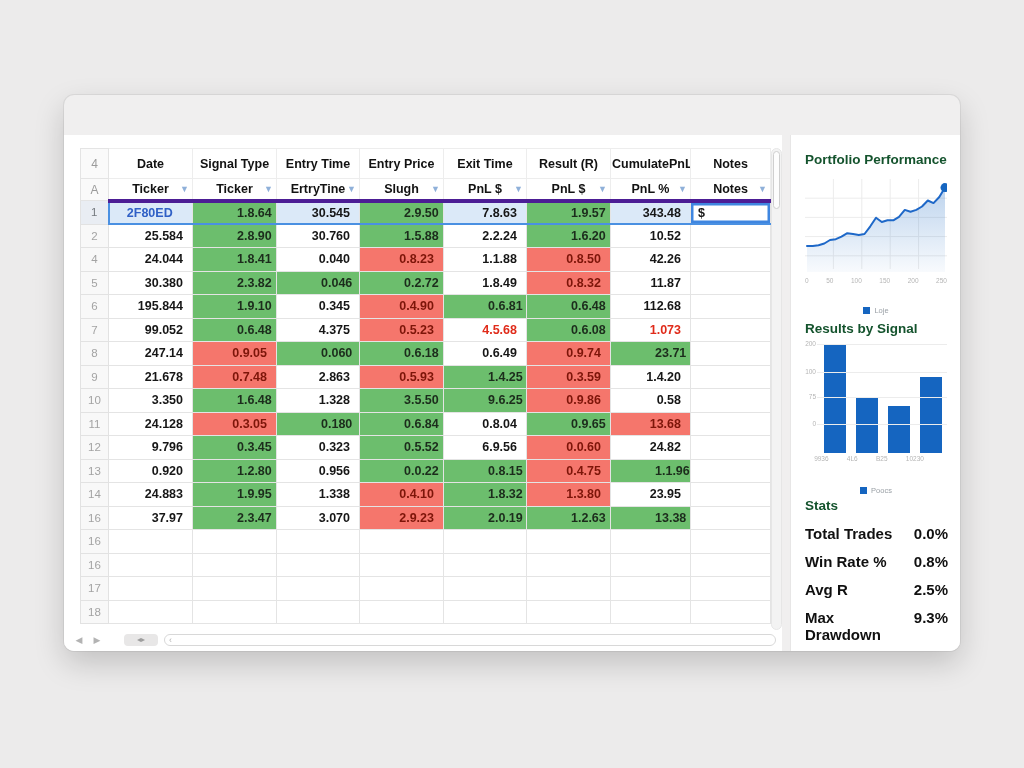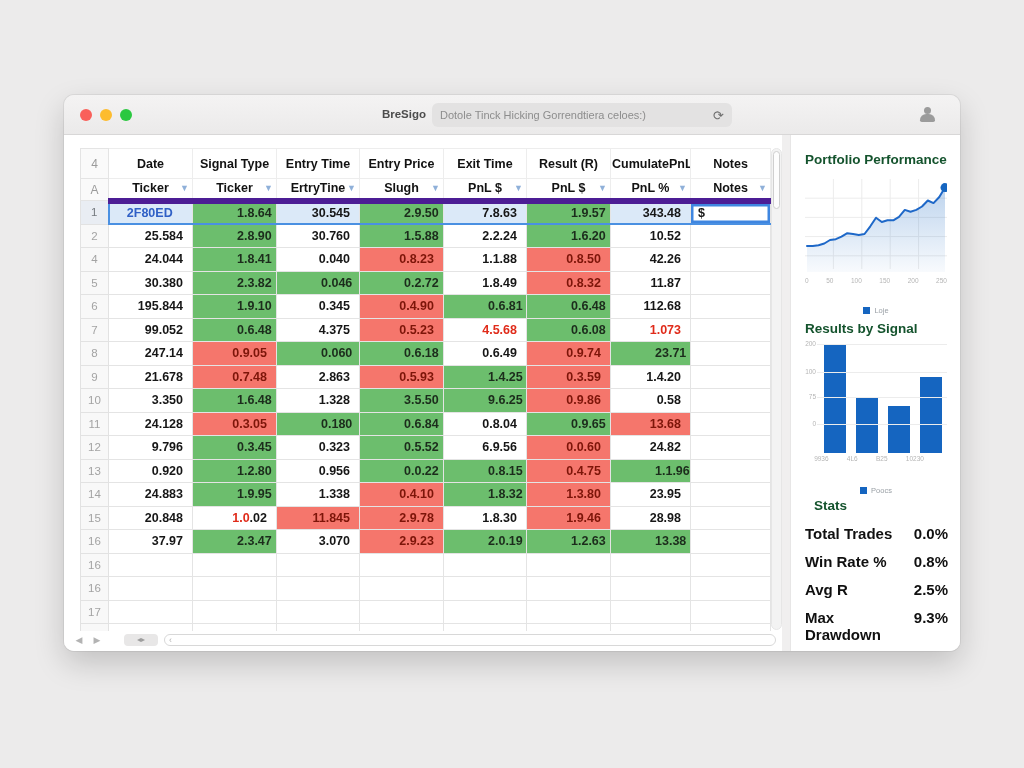--- a/index.html
+++ b/index.html
@@ -42,21 +42,21 @@
   tbody tr{height:23.5px;}
   td{border:1px solid #e4e4e4;font-size:12.5px;font-weight:600;color:#161616;
     text-align:right;padding:0 9px 0 2px;white-space:nowrap;overflow:hidden;background:#fff;}
   .c-g{background:#6cbe6d;color:#1c2c1c;padding-left:44px;}
   .c-r{background:#f5766c;color:#7d1509;}
   .c-rt{color:#e02b1a;}
   .c-sel{background:#dbe9f8;}
   .c-blue{color:#3060c6;text-align:center;padding-right:4px;}
   .c-active{box-shadow:inset 0 0 0 2.5px #3f86e0;text-align:left;padding-left:7px;font-weight:700;}
   .pfx{color:#e02b1a;}
-  tr.selrow td{border-top:6px solid #4c1d95;border-bottom:2px solid #4a90e2;}
+  tr.selrow td{border-top:4px solid #4c1d95;border-bottom:2px solid #4a90e2;}
   tr.selrow td:nth-child(2){border-left:2px solid #4a90e2;}
   tr.selrow th.rn{background:#e9edf3;color:#74797f;}
 
   .vscroll{position:absolute;left:707px;top:13px;width:11px;height:482px;background:#f3f3f3;
     border:1px solid #e6e6e6;border-radius:6px;}
   .vthumb{position:absolute;left:1px;top:2px;width:7px;height:58px;background:#fdfdfd;
     border:1px solid #cfcfcf;border-radius:5px;}
 
   .hscroll{position:absolute;left:6px;top:497px;width:706px;height:15px;display:flex;align-items:center;}
   .harrow{color:#b3b3b3;font-size:9px;width:18px;text-align:center;}
@@ -64,21 +64,21 @@
     text-align:center;line-height:12px;margin:0 6px 0 18px;}
   .htrack{flex:1;height:12px;background:#fff;border:1px solid #d8d8d8;border-radius:6px;
     display:flex;align-items:center;padding-left:4px;color:#b3b3b3;font-size:9px;}
 
   
   .sidebar{position:absolute;left:726px;top:0;width:170px;height:516px;background:#fff;
     border-left:1px solid #e7e6e6;padding:0 13px;}
   .sb-title{font-size:13.5px;font-weight:700;color:#14532d;margin:0;}
   .t1{position:absolute;left:14px;top:17px;}
   .t2{position:absolute;left:14px;top:186px;}
-  .t3{position:absolute;left:23px;top:363px;}
+  .t3{position:absolute;left:14px;top:363px;}
   .line-chart{position:absolute;left:14px;top:44px;width:142px;height:96px;}
   .x-ticks{position:absolute;left:14px;top:142px;width:142px;display:flex;
     justify-content:space-between;font-size:6.5px;color:#b5b5b5;}
   .legend{position:absolute;width:142px;display:flex;justify-content:center;align-items:center;
     gap:4px;font-size:7.5px;color:#9aa0a6;margin-top:17px;}
   .lg1{left:14px;top:154px;}
   .lg2{left:14px;top:334px;}
   .lgsq{width:7px;height:7px;background:#1565c0;display:inline-block;}
   .bar-plot{position:absolute;left:14px;top:206px;width:142px;height:112px;}
   .bar-grid{position:absolute;left:12px;right:0;height:1px;background:#ececec;}
@@ -91,36 +91,20 @@
   .stats{position:absolute;left:14px;top:390px;width:143px;}
   .stat-row{display:flex;justify-content:space-between;font-size:15px;font-weight:600;
     color:#101010;margin-bottom:11px;}
   .stat-row .val{font-weight:700;}
 </style>
 </head>
 <body>
 
 <div class="window">
 
-  <div class="titlebar">
-    <div class="lights">
-      <span class="light l-red"></span>
-      <span class="light l-yel"></span>
-      <span class="light l-grn"></span>
-    </div>
-    <span class="app-title">BreSigo</span>
-    <div class="urlbar">
-      <span class="txt">Dotole Tinck Hicking Gorrendtiera celoes:)</span>
-      <span class="refresh">⟳</span>
-    </div>
-    <span class="user-ico">
-      <span class="head"></span>
-        <span class="bod"></span>
-    </span>
-  </div>
 
   <div class="content">
 
     <div class="grid-view">
       <div class="sheet-wrap">
         <table>
           <thead id="thead">
               <tr class="trow">
                 <th class="corner" style="width: 28px;">4</th>
                 <th style="width: 84px;">Date</th>
@@ -279,31 +263,20 @@
               </tr>
               <tr>
                 <th class="rn">14</th>
                 <td>24.883</td>
                 <td class="c-g">1.9.95</td>
                 <td>1.338</td>
                 <td class="c-r">0.4.10</td>
                 <td class="c-g">1.8.32</td>
                 <td class="c-r">1.3.80</td>
                 <td>23.95</td>
-                <td></td>
-              </tr>
-              <tr>
-                <th class="rn">15</th>
-                <td>20.848</td>
-                <td class="c-mix"><span class="pfx">1.0</span>.02</td>
-                <td class="c-r">11.845</td>
-                <td class="c-r">2.9.78</td>
-                <td>1.8.30</td>
-                <td class="c-r">1.9.46</td>
-                <td>28.98</td>
                 <td></td>
               </tr>
               <tr>
                 <th class="rn">16</th>
                 <td>37.97</td>
                 <td class="c-g">2.3.47</td>
                 <td>3.070</td>
                 <td class="c-r">2.9.23</td>
                 <td class="c-g">2.0.19</td>
                 <td class="c-g">1.2.63</td>

